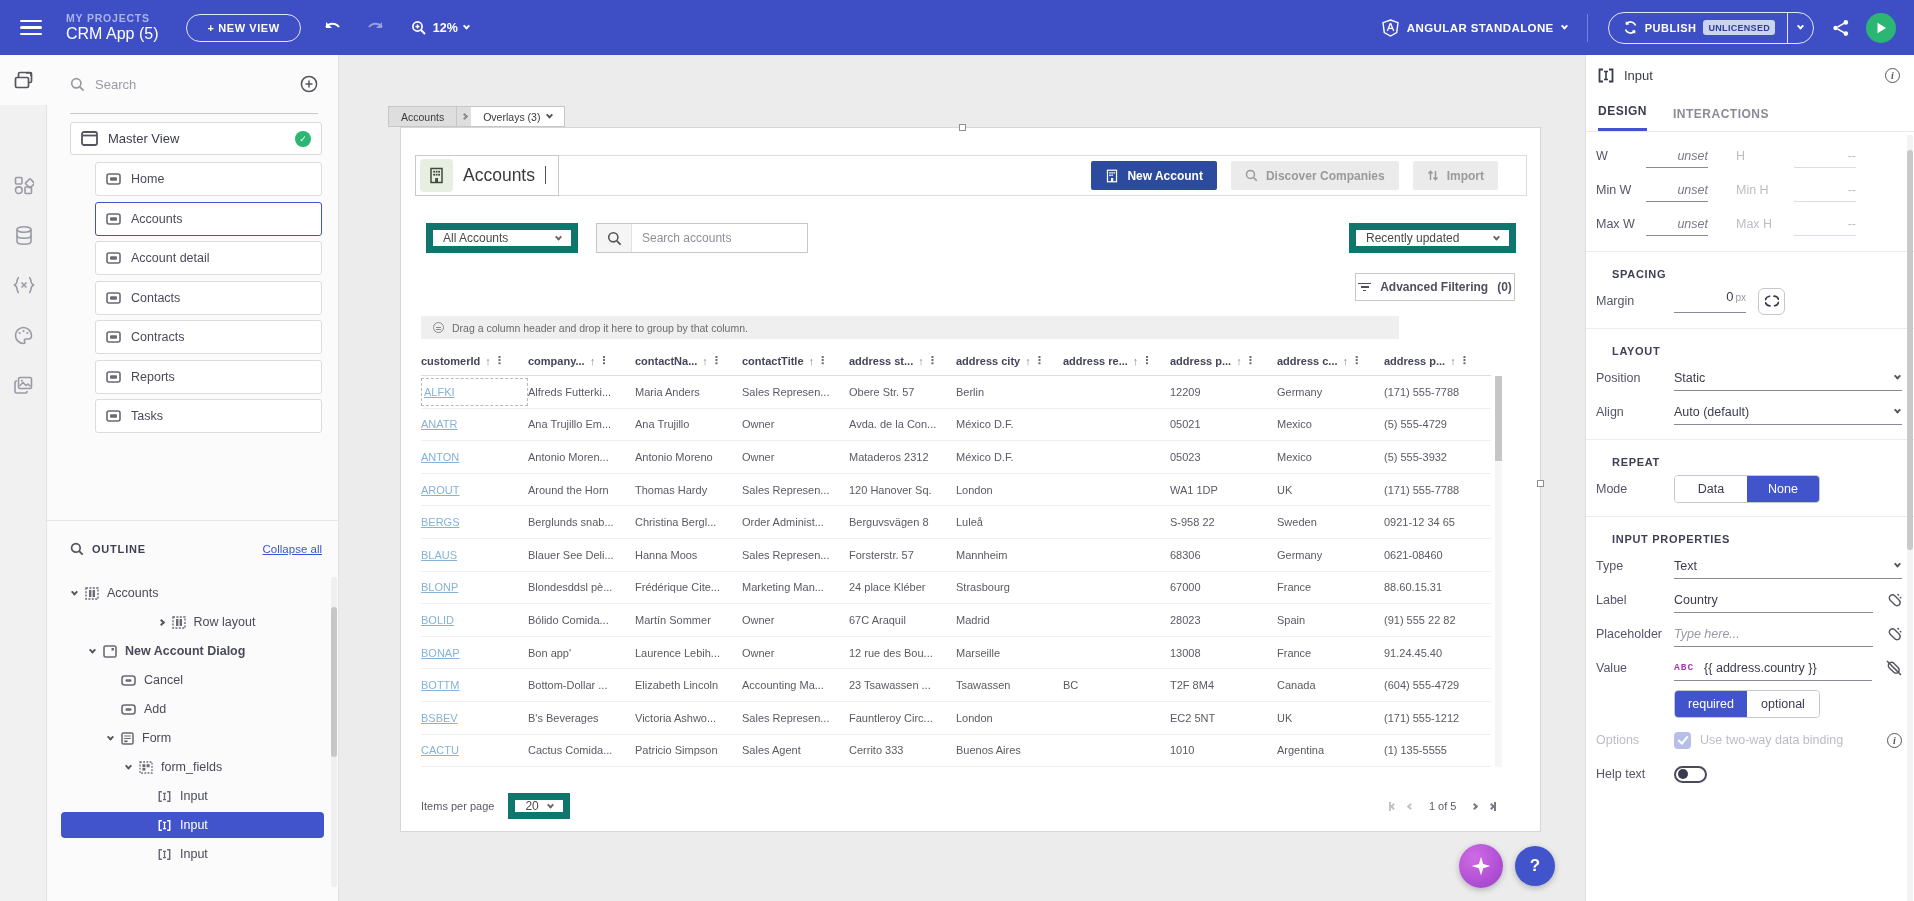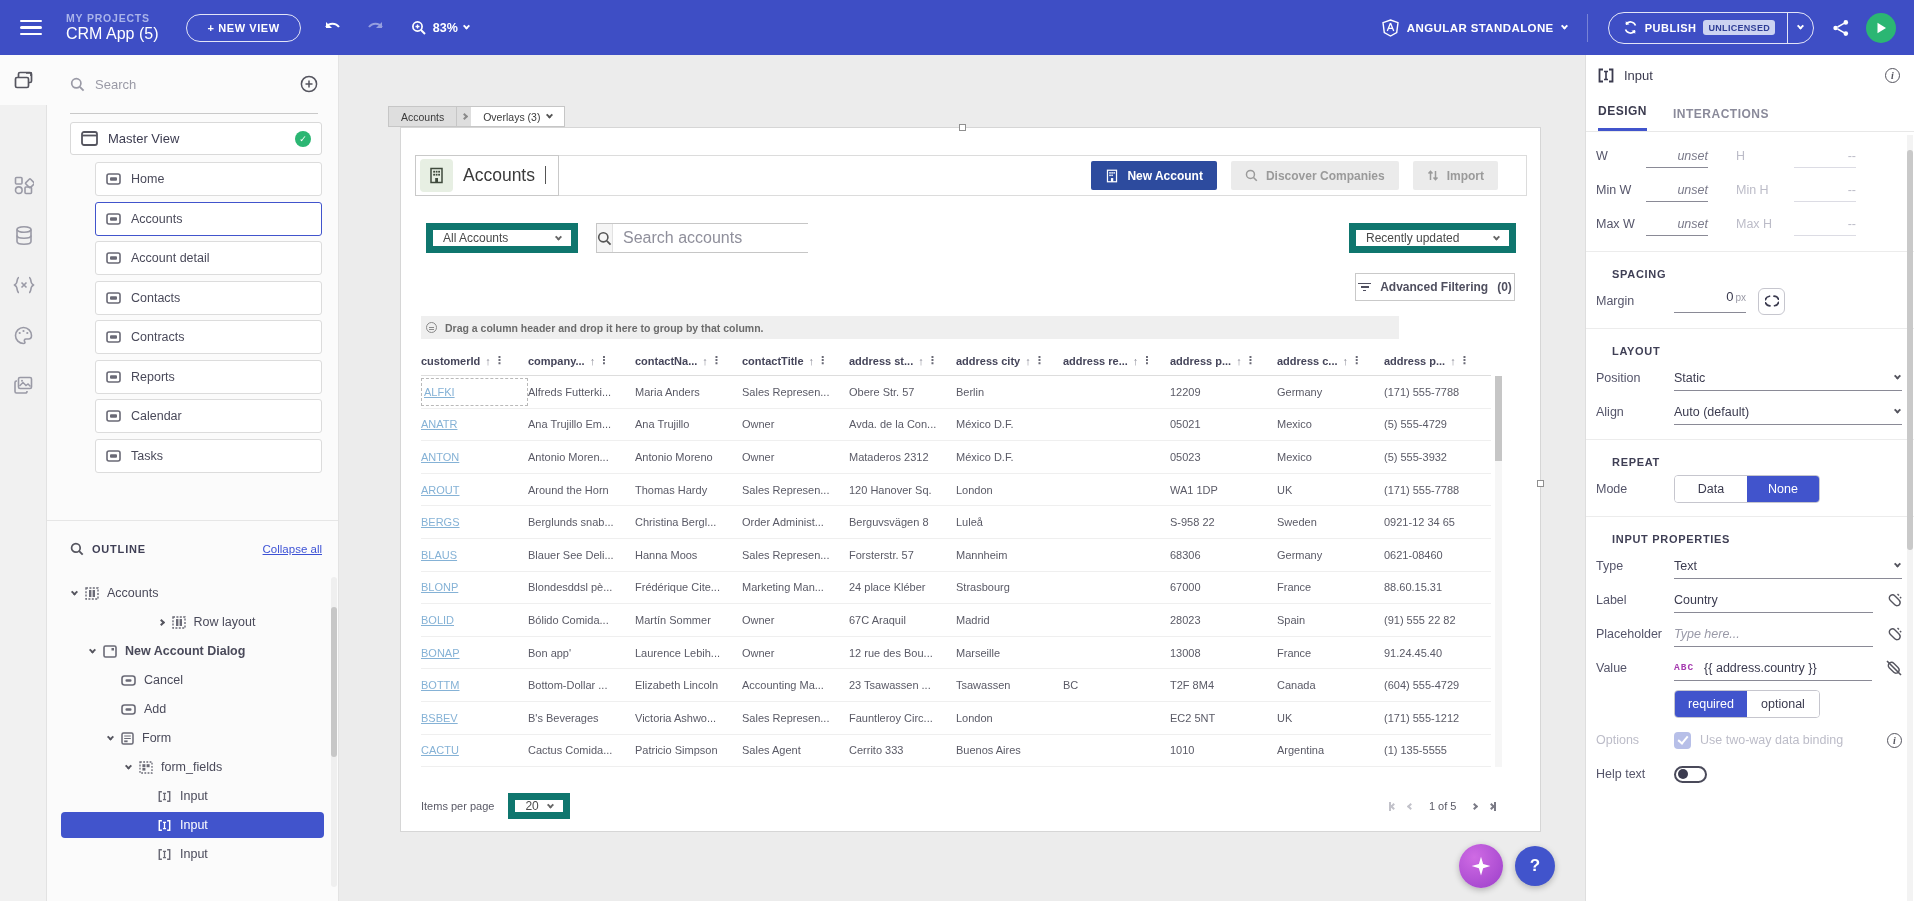--- a/index.html
+++ b/index.html
@@ -80,29 +80,29 @@
   .btn { height:29px; display:flex; align-items:center; gap:8px; padding:0 14px; font-size:12px; font-weight:bold; border-radius:2px; cursor:pointer; }
   .btn.primary { background:#2d4b9e; color:#fff; }
   .btn.light { background:#ebebeb; color:#9a9a9a; }
 
   .filter-row { position:absolute; left:25px; top:95px; width:1090px; height:30px; }
   .select { border:7px solid #0f766e; background:#fff; height:30px; display:flex; align-items:center; font-size:12px; color:#4a4a4a; padding:0 10px; cursor:pointer; }
   .select .chev { margin-left:auto; color:#666; }
   .sel-accounts { position:absolute; left:0; top:0; width:152px; }
   .search-wrap { position:absolute; left:170px; top:0; width:212px; height:30px; border:1px solid #c6c6c6; background:#fff; display:flex; }
   .search-icobox { width:42px; background:#f5f5f5; border-right:1px solid #e2e2e2; display:flex; align-items:center; justify-content:center; color:#555; }
-  .search-wrap input { flex:1; border:none; outline:none; font-size:16px; padding:0 10px; color:#0369a1; font-family:inherit; }
+  .search-wrap input { flex:1; border:none; outline:none; font-size:12px; padding:0 10px; color:#0369a1; font-family:inherit; }
   .search-wrap input::placeholder { color:#8f8f9b; }
   .sel-sort { position:absolute; right:0; top:0; width:167px; }
 
   .advfilter { position:absolute; right:25px; top:145px; width:160px; height:28px; border:1px solid #c9c9c9; background:#fff; display:flex; align-items:center; justify-content:center; gap:9px; font-size:12px; font-weight:bold; color:#4f4f5f; cursor:pointer; }
   .funnel { display:inline-flex; flex-direction:column; align-items:center; gap:2px; }
   .funnel i { display:block; height:1.5px; background:#4f4f5f; }
 
-  .group-bar { position:absolute; left:20px; top:188px; width:978px; height:23px; background:#efefef; display:flex; align-items:center; gap:8px; padding:0 5px; font-size:10.5px; color:#6b6b6b;font-weight:bold; }
+  .group-bar { position:absolute; left:20px; top:188px; width:978px; height:23px; background:#efefef; display:flex; align-items:center; gap:8px; padding:0 12px; font-size:10.5px; color:#6b6b6b; }
   .hint-ico { width:11px; height:11px; border:1.2px solid #8a8a8a; border-radius:50%; position:relative; flex:none; }
   .hint-ico::after { content:""; position:absolute; left:2px; top:4px; width:5px; height:1.2px; background:#8a8a8a; box-shadow:0 2px 0 #8a8a8a; }
 
   .thead { position:absolute; left:20px; top:218px; width:1070px; height:30px; display:flex; border-bottom:1px solid #ddd; }
   .th { width:107px; flex:none; display:flex; align-items:center; font-size:11px; font-weight:bold; color:#45455a; padding-right:4px; overflow:hidden; white-space:nowrap; cursor:pointer; }
   .th .sort { color:#8a8a96; margin-left:5px; font-size:11px; }
   .th .kebab { color:#6a6a76; margin-left:3px; font-size:11px; letter-spacing:0; cursor:pointer; }
   .tbody { position:absolute; left:20px; top:248px; width:1070px; }
   .tr { height:32.6px; display:flex; border-bottom:1px solid #efefef; }
   .td { width:107px; flex:none; font-size:11px; color:#5a5a66; display:flex; align-items:center; overflow:hidden; white-space:nowrap; padding-right:6px; }
@@ -190,21 +190,21 @@
       </svg>
   </div>
   <div class="zoom-group">
     <span>
         <svg width="16" height="16" viewBox="0 0 16 16">
           <circle cx="6.5" cy="6.5" r="4.6" fill="none" stroke="#fff" stroke-width="1.7"></circle>
           <path d="M10 10 L14 14" stroke="#fff" stroke-width="1.9"></path>
           <path d="M6.5 4.5 v4 M4.5 6.5 h4" stroke="#fff" stroke-width="1.4"></path>
         </svg>
       </span>
-    <span>83%</span>
+    <span>12%</span>
     <span class="chev down sm"></span>
   </div>
   <div class="tb-right">
     <div class="target-group">
       <span>
           <svg width="17" height="18" viewBox="0 0 17 18">
             <path d="M8.5 1 L16 3.6 L14.7 13.5 L8.5 17 L2.3 13.5 L1 3.6 Z" fill="none" stroke="#fff" stroke-width="1.4"></path>
             <path d="M8.5 4 L11.7 12 M8.5 4 L5.3 12 M6.3 9.4 h4.4" fill="none" stroke="#fff" stroke-width="1.3"></path>
           </svg>
         </span>
@@ -363,29 +363,20 @@
         <span>Contracts</span>
       </div>
       <div class="view-item">
         <span>
           <svg width="15" height="12" viewBox="0 0 15 12">
             <rect x="1" y="1" width="13" height="10" rx="2" fill="none" stroke="#6a6a76" stroke-width="1.6"></rect>
             <rect x="4" y="4.2" width="7" height="3.6" rx="1" fill="#6a6a76"></rect>
           </svg>
         </span>
         <span>Reports</span>
-      </div>
-      <div class="view-item">
-        <span>
-          <svg width="15" height="12" viewBox="0 0 15 12">
-            <rect x="1" y="1" width="13" height="10" rx="2" fill="none" stroke="#6a6a76" stroke-width="1.6"></rect>
-            <rect x="4" y="4.2" width="7" height="3.6" rx="1" fill="#6a6a76"></rect>
-          </svg>
-        </span>
-        <span>Calendar</span>
       </div>
       <div class="view-item">
         <span>
           <svg width="15" height="12" viewBox="0 0 15 12">
             <rect x="1" y="1" width="13" height="10" rx="2" fill="none" stroke="#6a6a76" stroke-width="1.6"></rect>
             <rect x="4" y="4.2" width="7" height="3.6" rx="1" fill="#6a6a76"></rect>
           </svg>
         </span>
         <span>Tasks</span>
       </div>

